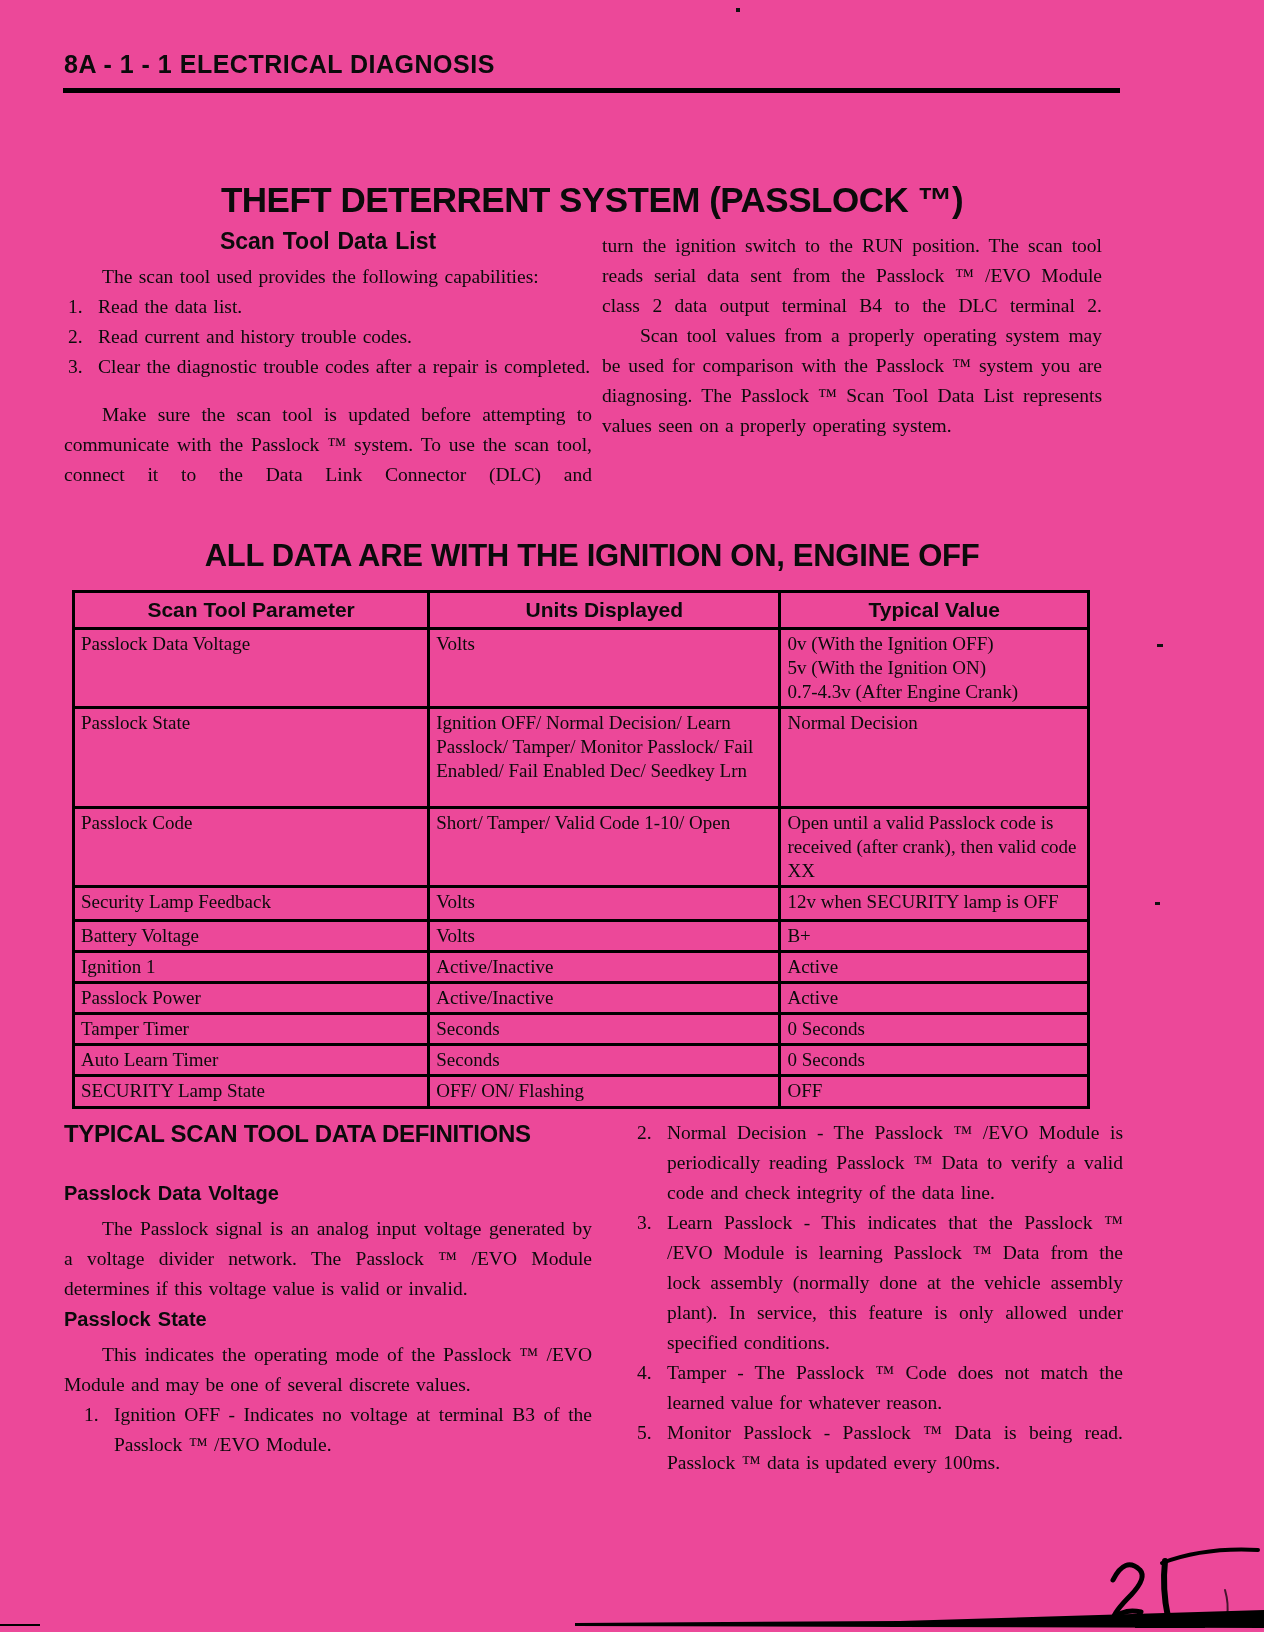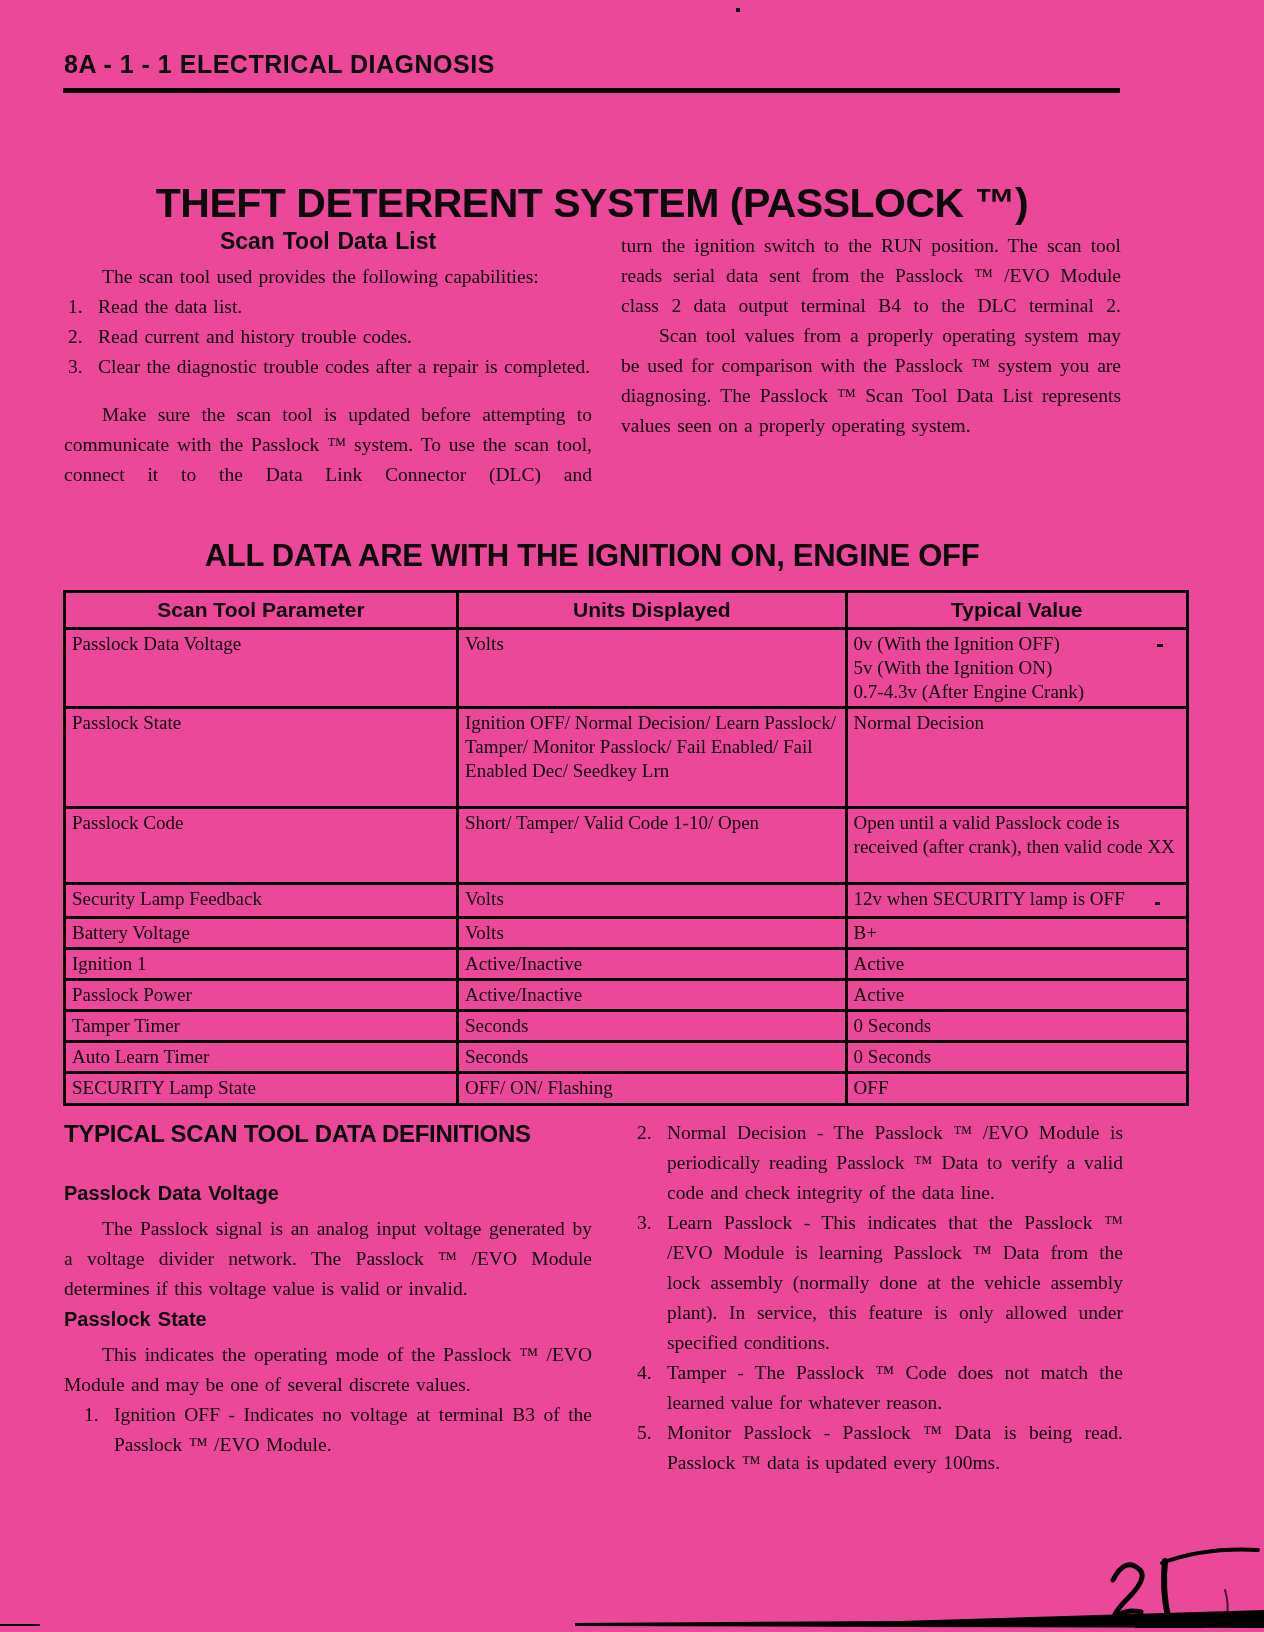--- a/index.html
+++ b/index.html
@@ -4,36 +4,36 @@
 <style>
   html,body{margin:0;padding:0;background:#e8e8e8;}
   #page{position:relative;width:1264px;height:1632px;background:#ec4899;color:#0b0b0b;overflow:hidden;}
   .sans{font-family:"Liberation Sans","DejaVu Sans",sans-serif;}
   .serif{font-family:"Liberation Serif","DejaVu Serif",serif;}
   .abs{position:absolute;}
 
   #hdr{left:64px;top:50px;font-size:25px;font-weight:bold;letter-spacing:.5px;}
   #hdr-rule{left:63px;top:88px;width:1057px;height:5px;background:#000;}
 
-  #title{left:63px;top:180px;width:1058px;text-align:center;font-size:41px;font-weight:bold;letter-spacing:-.5px;white-space:nowrap;}
+  #title{left:63px;top:180px;width:1058px;text-align:center;font-size:35px;font-weight:bold;letter-spacing:-.5px;white-space:nowrap;}
 
   .col{position:absolute;font-size:19.5px;line-height:30px;text-align:justify;word-spacing:1.5px;}
   #col-lt{left:64px;top:226px;width:528px;}
-  #col-rt{left:621px;top:231px;width:500px;}
+  #col-rt{left:602px;top:231px;width:500px;}
   h2.sec{font-family:"Liberation Sans","DejaVu Sans",sans-serif;font-size:23px;font-weight:bold;margin:0 0 6px 0;text-align:center;}
   p.body{margin:0;text-indent:38px;}
   p.cont{text-align-last:justify;}
   .num-item{display:flex;margin:0;}
   .num-item .num{flex:0 0 30px;padding-left:4px;text-align:left;}
   .num-item .itxt{flex:1;text-align:justify;}
   #caps{margin:0 0 18px 0;}
 
   #all-data{left:63px;top:538px;width:1058px;text-align:center;font-size:31px;font-weight:bold;letter-spacing:-.3px;white-space:nowrap;}
 
-  #scan-table{left:63px;top:590px;width:1126px;border-collapse:collapse;table-layout:fixed;
+  #scan-table{left:72px;top:590px;width:1018px;border-collapse:collapse;table-layout:fixed;
     font-family:"Liberation Serif","DejaVu Serif",serif;font-size:19px;line-height:24px;padding-left:46px;}
   #scan-table,#scan-table th,#scan-table td{border:3px solid #000;}
   #scan-table th{font-family:"Liberation Sans","DejaVu Sans",sans-serif;font-size:21px;font-weight:bold;
     text-align:center;padding:3px 2px;height:28px;}
   #scan-table td{vertical-align:top;padding:2px 6px;}
   #scan-table td.val{white-space:pre-line;}
   col.c1{width:35%;} col.c2{width:34.6%;} col.c3{width:30.4%;}
 
   #defs-h{left:64px;top:1120px;font-size:24px;font-weight:bold;letter-spacing:-.3px;}
   #col-lb{left:64px;top:1178px;width:528px;}

